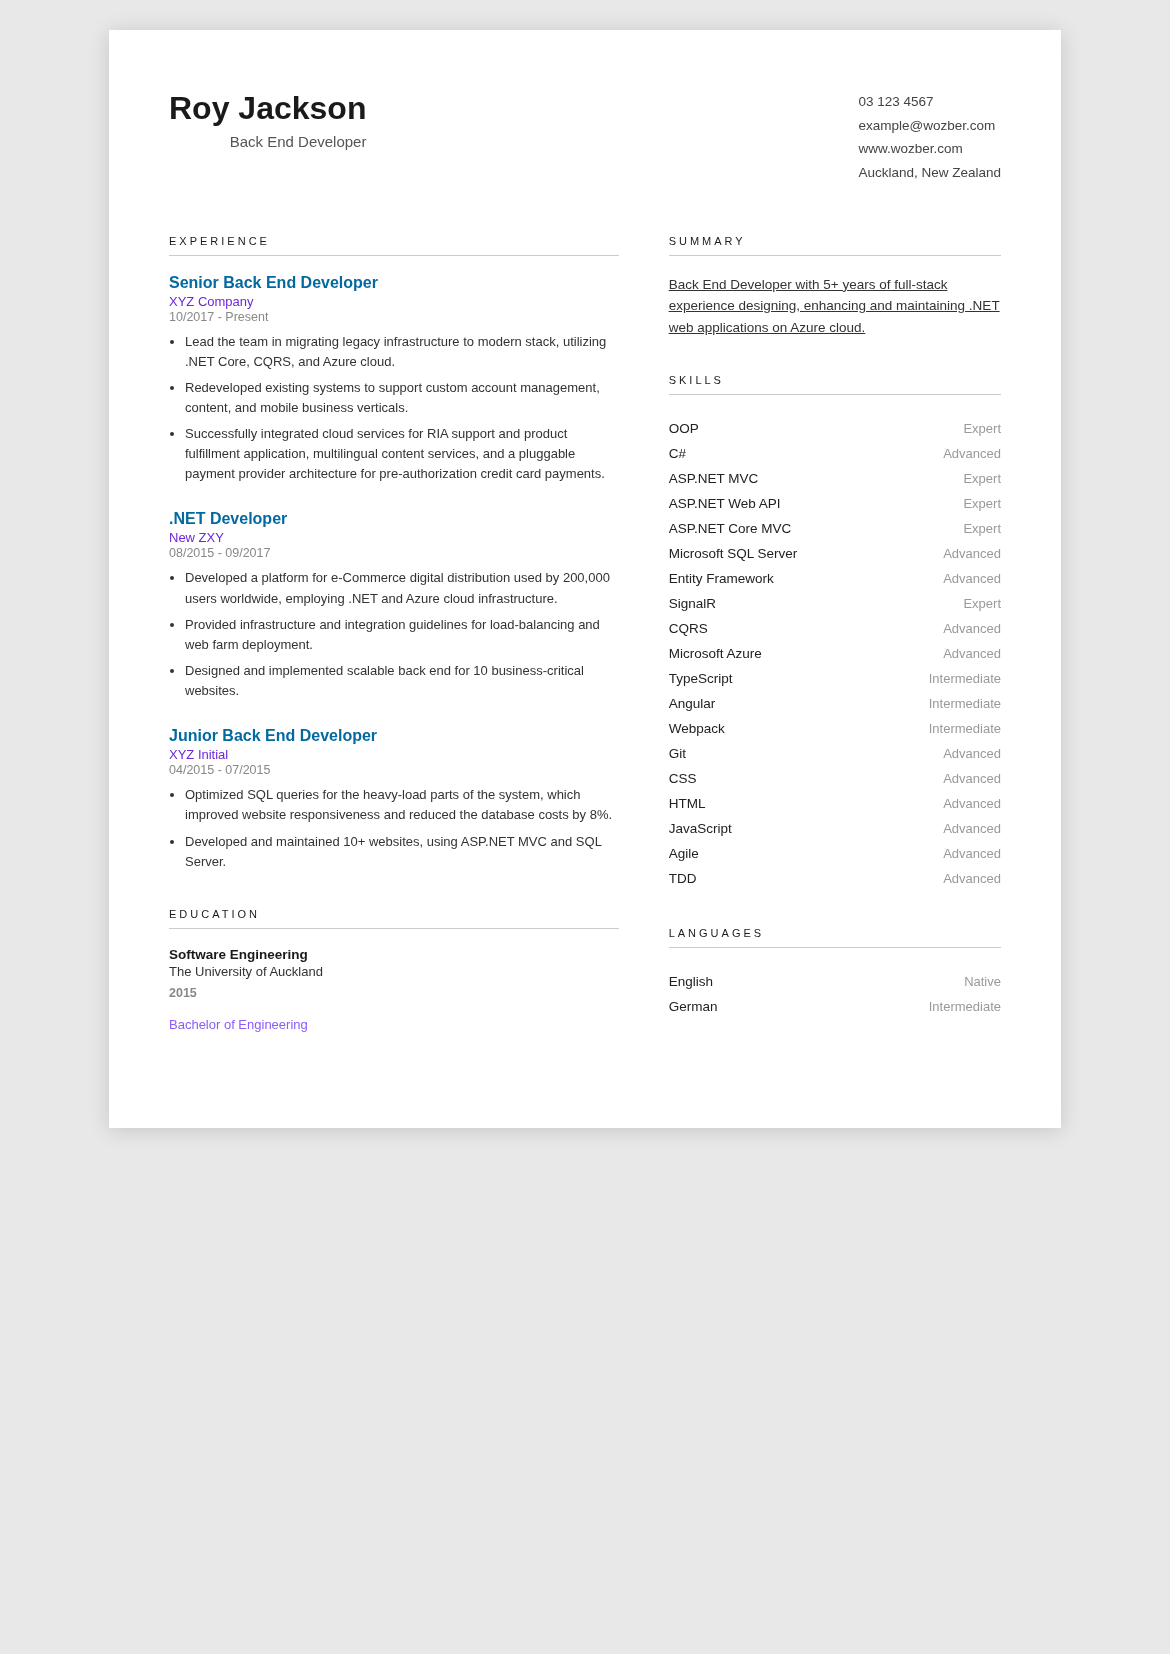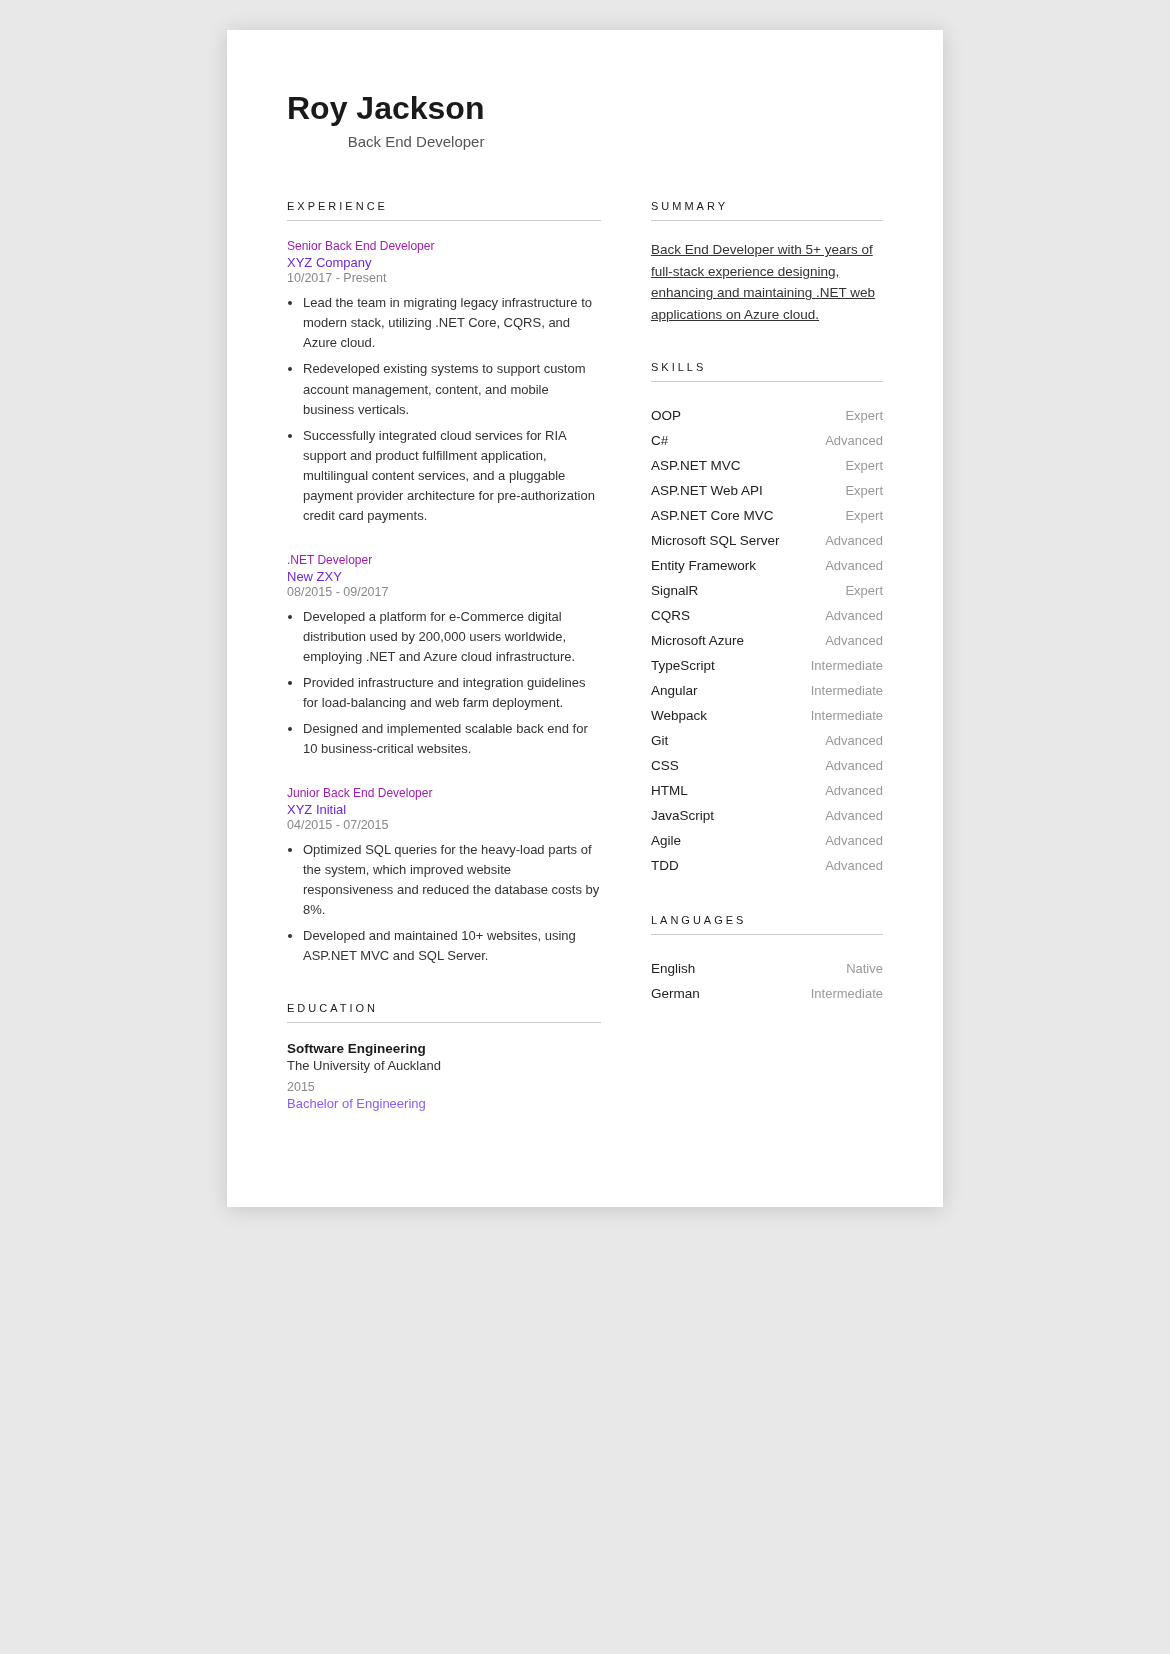--- a/index.html
+++ b/index.html
@@ -7,21 +7,21 @@
       font-family: 'Arial', sans-serif;
       background: #e8e8e8;
       display: flex;
       justify-content: center;
       align-items: flex-start;
       padding: 30px;
       min-height: 100vh;
     }
     .resume {
       background: #fff;
-      width: 716px;
+      width: 952px;
       padding: 60px 60px 60px 60px;
       box-shadow: 0 2px 20px rgba(0,0,0,0.15);
     }
     
     .header {
       display: flex;
       justify-content: space-between;
       align-items: flex-start;
       margin-bottom: 50px;
     }
@@ -68,23 +68,23 @@
     .section-divider {
       height: 1px;
       background: #ccc;
       margin-bottom: 18px;
     }
     
     .job {
       margin-bottom: 26px;
     }
     .job-title {
-      font-size: 12px;
-      font-weight: 400;
-      color: #a21caf;
+      font-size: 16px;
+      font-weight: 700;
+      color: #0369a1;
       margin-bottom: 2px;
     }
     .job-company {
       font-size: 13px;
       color: #6d28d9;
       margin-bottom: 1px;
     }
     .job-dates {
       font-size: 12.5px;
       color: #888;
@@ -135,21 +135,22 @@
       margin-bottom: 2px;
     }
     .edu-school {
       font-size: 13px;
       color: #333;
       margin-bottom: 7px;
     }
     .edu-year {
       font-size: 12.5px;
       color: #888;
-      margin-bottom: 2px;
+      margin-bottom: 17px;
+      font-weight: bold;
     }
     .edu-field {
       font-size: 13px;
       color: #8b5cf6;
     }
     
     .lang-row {
       display: flex;
       justify-content: space-between;
       padding: 5px 0;
@@ -165,20 +166,26 @@
   </style>
 </head>
 <body>
 
 <div class="resume">
 
   <div class="header">
     <div class="header-left">
       <div class="name">Roy Jackson</div>
       <div class="title">Back End Developer</div>
+    </div>
+    <div class="header-right">
+      <div>03 123 4567</div>
+      <div>example@wozber.com</div>
+      <div>www.wozber.com</div>
+      <div>Auckland, New Zealand</div>
     </div>
   </div>
 
   <div class="two-col">
 
     <div class="col-left">
 
       <div class="section">
         <div class="section-title">EXPERIENCE</div>
         <div class="section-divider"></div>

